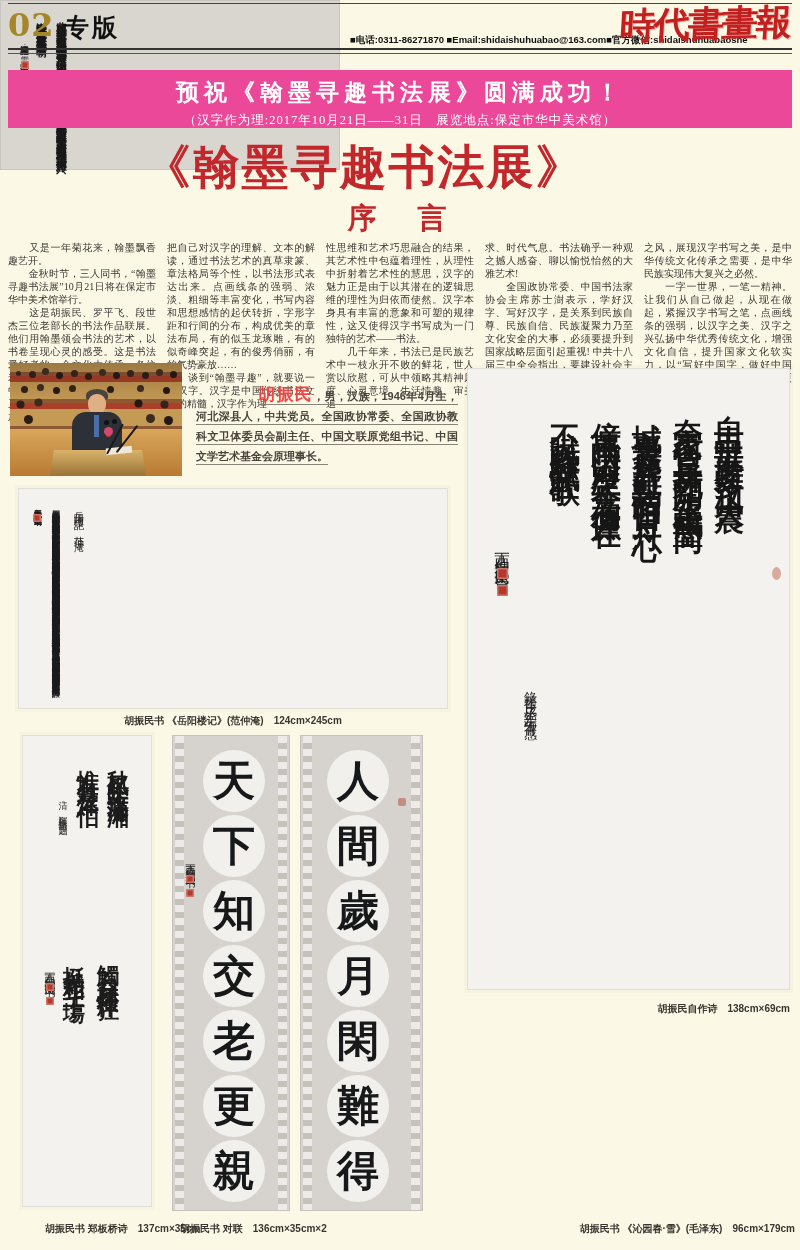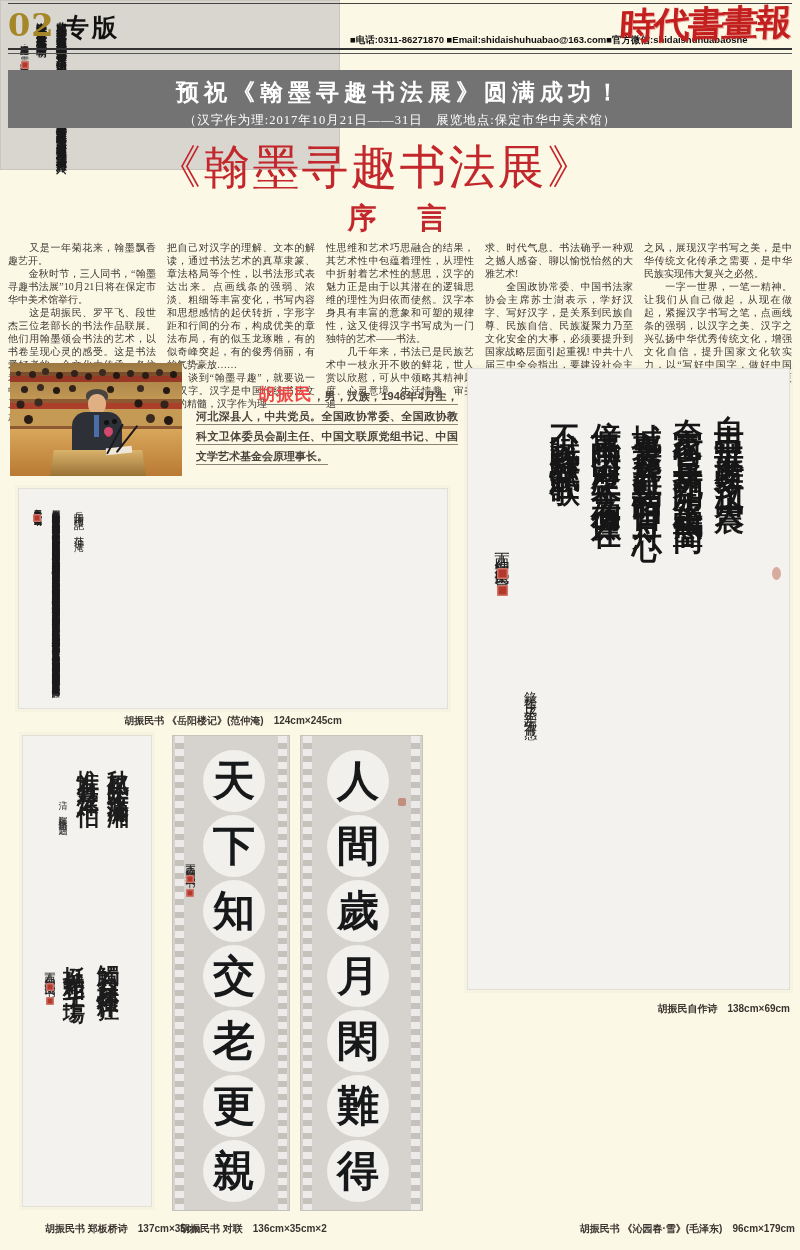--- a/index.html
+++ b/index.html
@@ -15,27 +15,27 @@
            color:#fff;font-family:"Liberation Sans",sans-serif;font-size:9.5px;font-weight:bold;
            display:flex;align-items:center;justify-content:space-between;padding:0 8px;box-sizing:border-box;}
   .contact{position:absolute;left:350px;top:34px;width:322px;font-size:9.5px;font-weight:bold;color:#111;
            font-family:"Liberation Sans",sans-serif;white-space:nowrap;}
   .masthead{position:absolute;right:4px;top:2px;width:182px;height:44px;color:#c41f1f;
             font-size:36px;font-weight:bold;line-height:44px;text-align:center;letter-spacing:-2px;
             transform:skewX(-5deg) rotate(-1.5deg);text-shadow:1px 1px 0 rgba(196,31,31,.35);}
   .rule1{position:absolute;left:8px;top:48px;width:784px;height:2px;background:#333;}
   .rule2{position:absolute;left:8px;top:53px;width:784px;height:1px;background:#555;}
   
-  .banner{position:absolute;left:8px;top:70px;width:784px;height:58px;background:#737373;color:#fff;text-align:center;}
+  .banner{position:absolute;left:8px;top:70px;width:784px;height:58px;background:#ec4899;color:#fff;text-align:center;}
   .banner-title{margin-top:7px;font-size:23px;font-weight:bold;letter-spacing:5px;
                 font-family:"Liberation Sans",sans-serif;}
   .banner-sub{margin-top:4px;font-size:12.5px;letter-spacing:1px;}
   
-  .big-title{position:absolute;left:15px;top:136px;width:720px;text-align:center;color:#c2272b;
-             font-size:47px;font-weight:normal;letter-spacing:2px;font-family:"Liberation Sans",sans-serif;}
+  .big-title{position:absolute;left:4px;top:136px;width:720px;text-align:center;color:#c2272b;
+             font-size:47px;font-weight:bold;letter-spacing:2px;font-family:"Liberation Sans",sans-serif;}
   .sub-title{position:absolute;left:0;top:199px;width:800px;text-align:center;color:#c2272b;
              font-size:29px;font-weight:bold;letter-spacing:6px;}
   
   .bodytext{position:absolute;left:8px;top:241px;width:784px;display:flex;gap:11px;}
   .bodycol{flex:1;font-size:10px;line-height:13px;color:#3a3530;text-align:justify;white-space:pre-line;}
   
   .photo{position:absolute;left:10px;top:363px;width:172px;height:113px;overflow:hidden;
          background:
            linear-gradient(180deg, rgba(40,20,10,.25), rgba(0,0,0,0) 35%),
            repeating-linear-gradient(180deg,#c49a55 0 9px,#8f5a33 9px 13px,#ab3f2a 13px 19px,#c49a55 19px 27px);}

